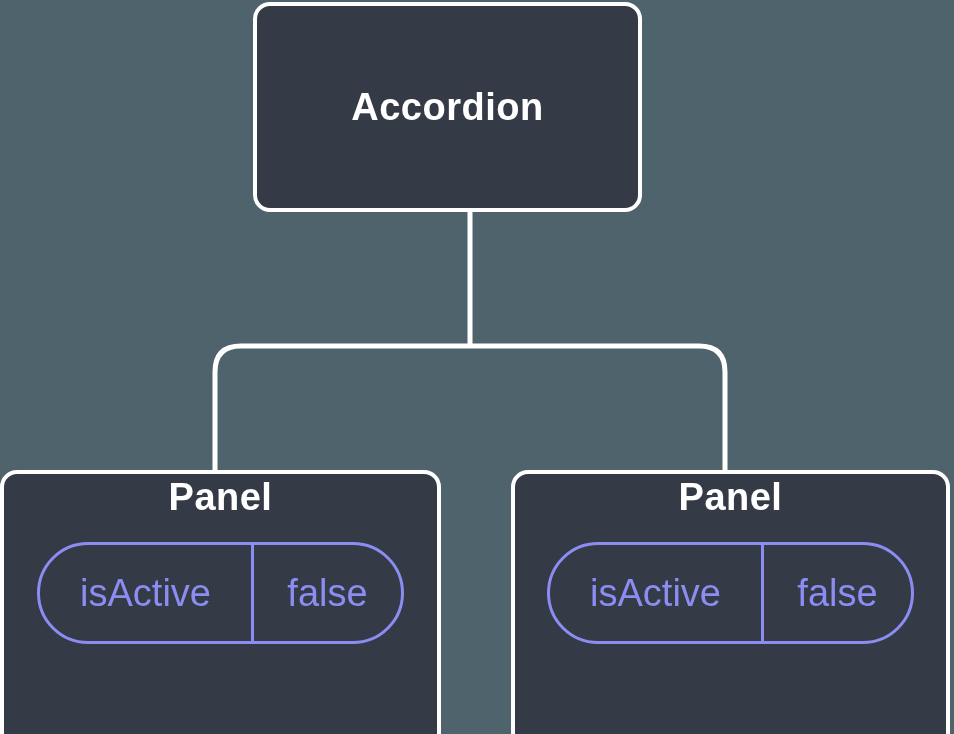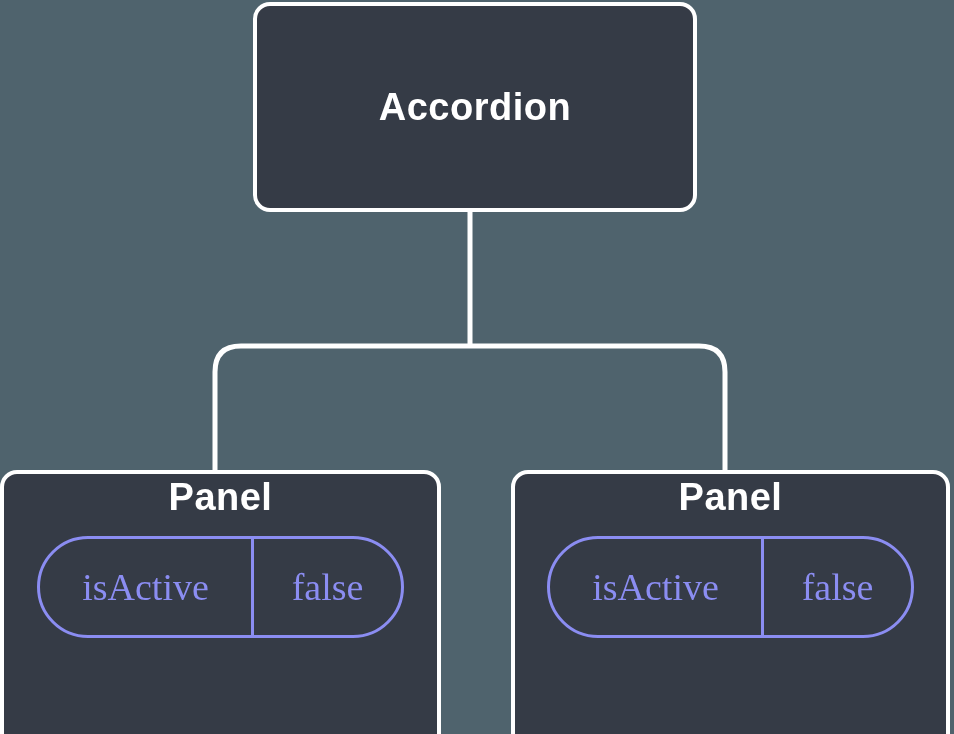--- a/index.html
+++ b/index.html
@@ -33,21 +33,21 @@
   .node {
     position: absolute;
     background: var(--node-fill);
     border: 4px solid var(--node-border);
     border-radius: 17px;
     box-sizing: border-box;
     z-index: 1;
   }
   .root-node {
     left: 253px; top: 2px;
-    width: 444px; height: 210px;
+    width: 389px; height: 210px;
     display: flex;
     align-items: center;
     justify-content: center;
   }
   .node-title {
     color: var(--node-text);
     font-size: 38px;
     font-weight: bold;
     letter-spacing: 0.5px;
     line-height: 46px;
@@ -57,30 +57,29 @@
     width: 441px;
     height: 280px; 
     display: flex;
     flex-direction: column;
     align-items: center;
   }
   .panel-a { left: 0px; }
   .panel-b { left: 511px; width: 439px; }
   .panel-node .node-title { }
   .state-pill {
-    margin-top: 16px;
+    margin-top: 22px;
     width: 367px;
     height: 102px;
     border: 3px solid var(--state-accent);
     border-radius: 60px;
     box-sizing: border-box;
     display: flex;
     align-items: stretch;
     overflow: hidden;
-    font-family: Liberation Serif, serif;
   }
   .state-cell {
     display: flex;
     align-items: center;
     justify-content: center;
     color: var(--state-accent);
     font-size: 38px;
     font-weight: normal;
   }
   .state-name {

